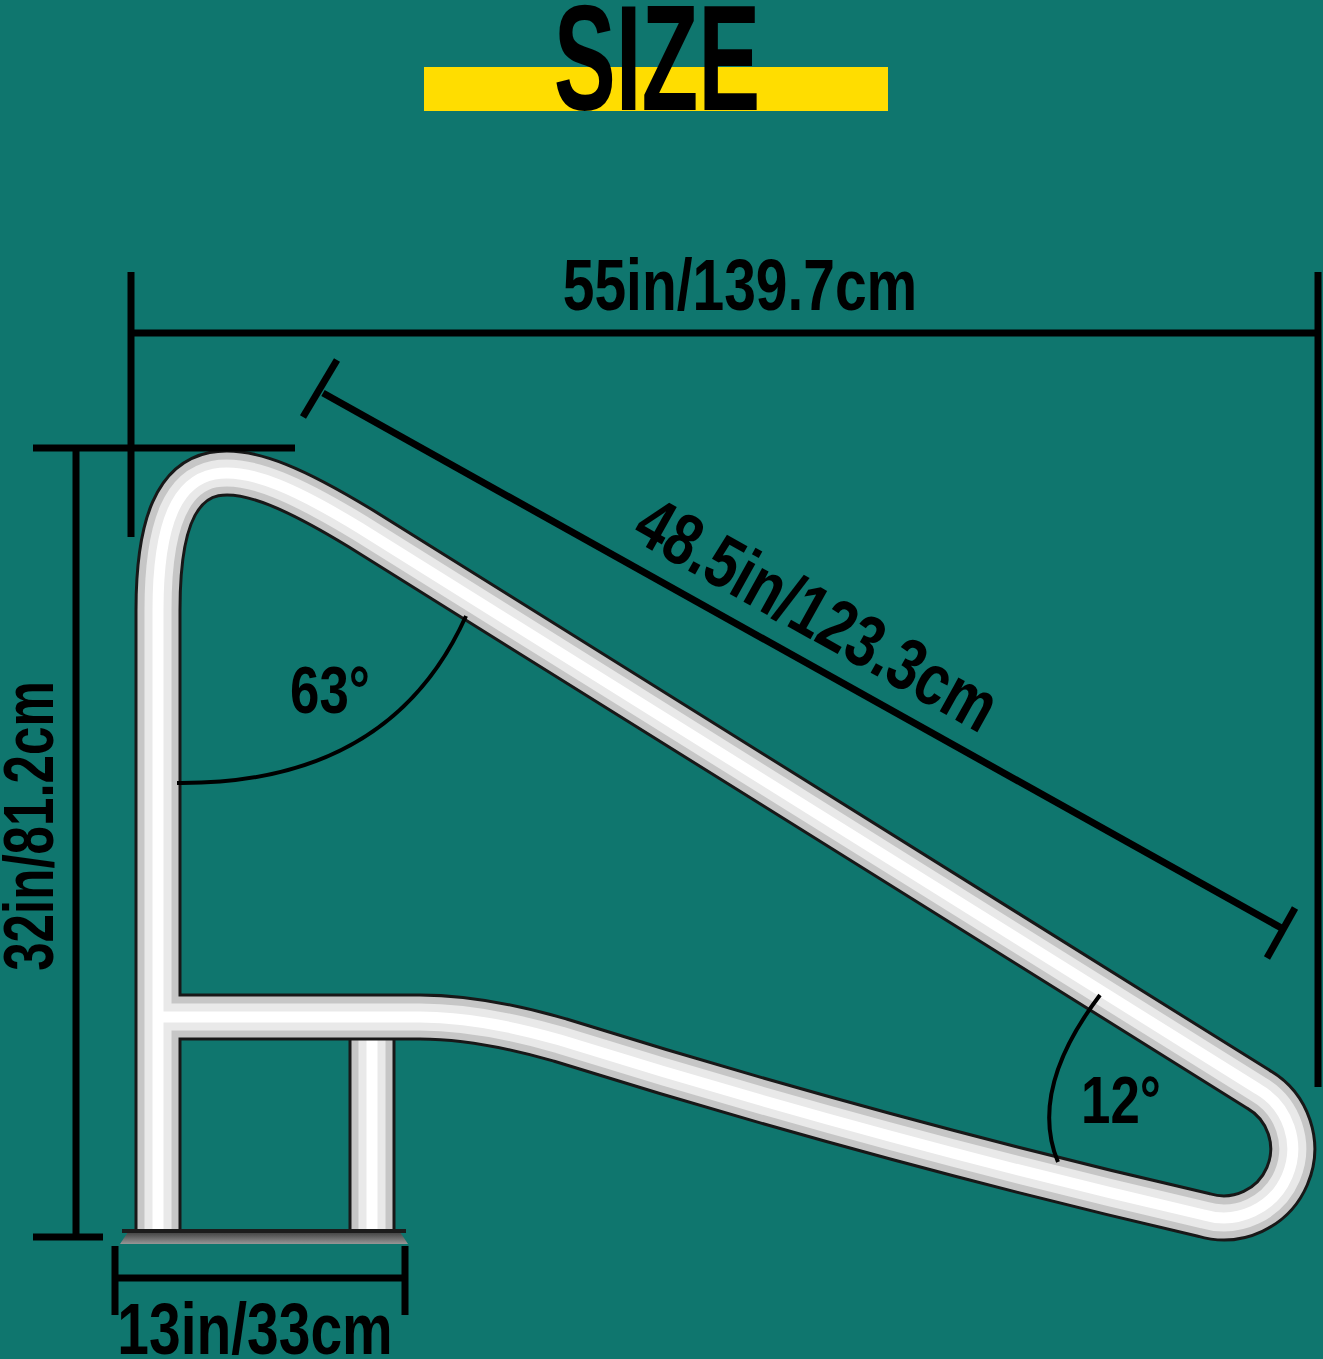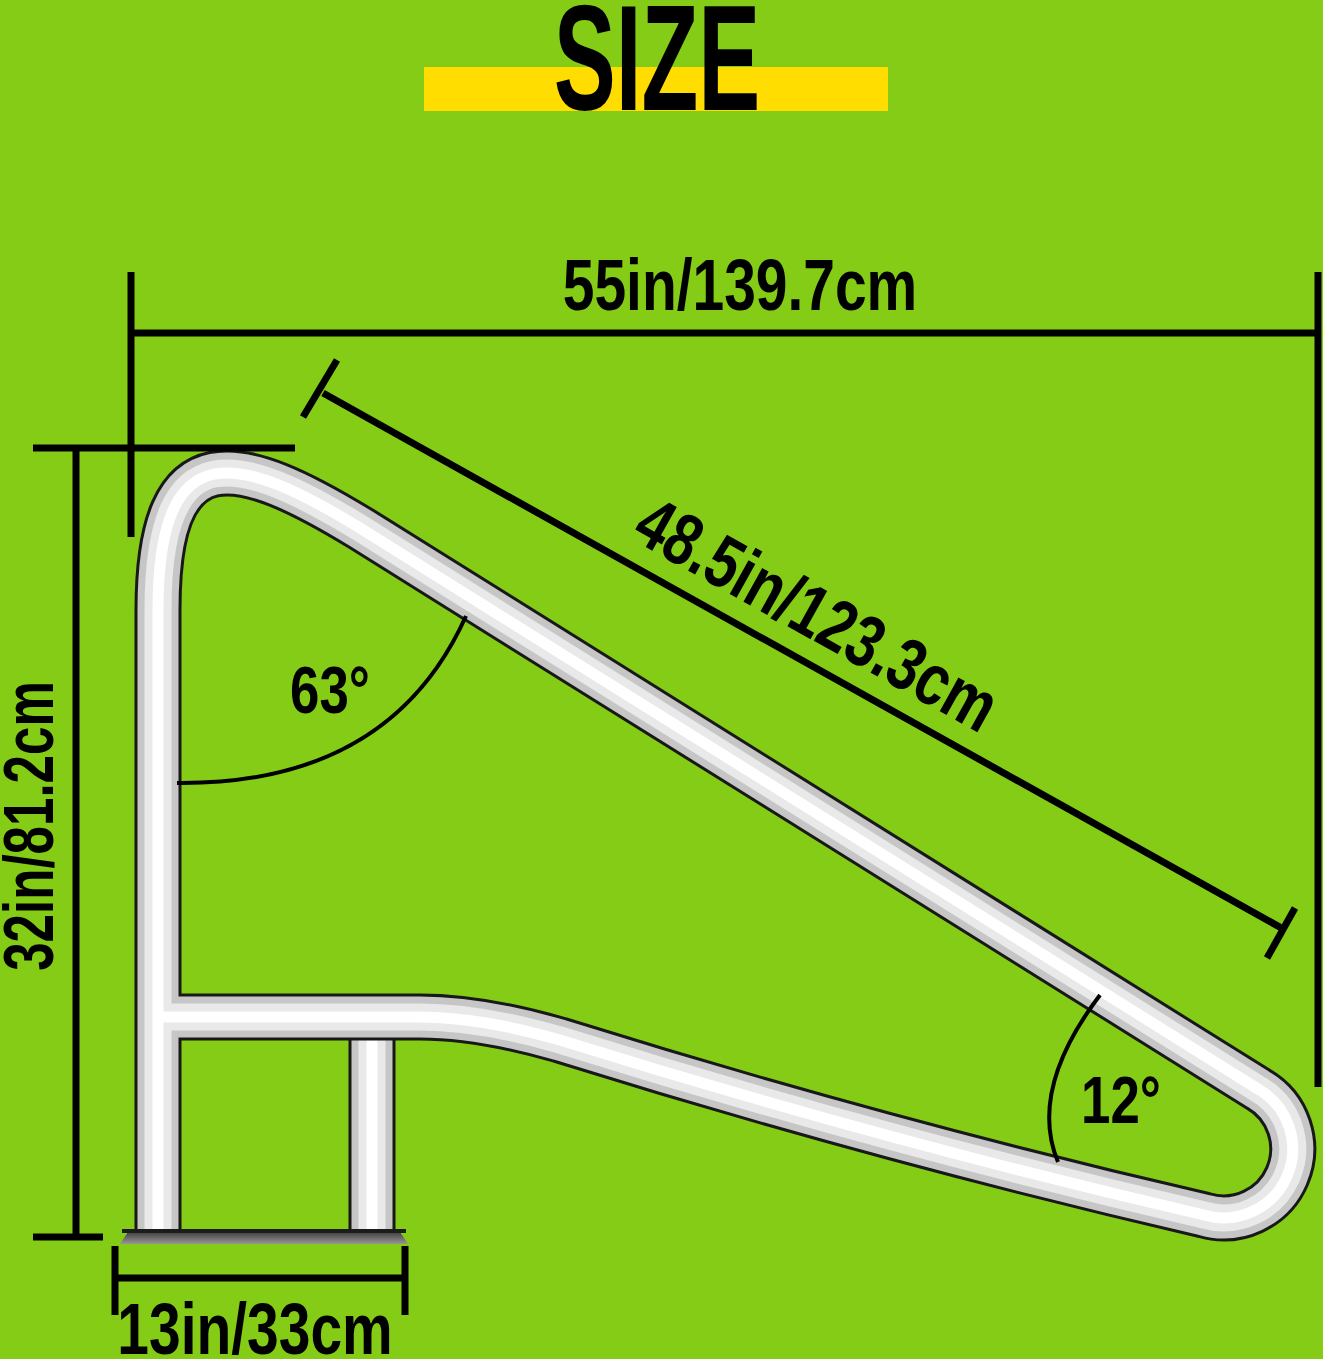--- a/index.html
+++ b/index.html
@@ -1,19 +1,19 @@
 <!DOCTYPE html>
 <html><head>
 <meta charset="utf-8">
 <style>
   html,body{margin:0;padding:0;background:#fff;}
   .canvas{
     position:relative;
     width:1323px;height:1359px;
-    background:#84cc16;
+    background:#0f766e;
     font-family:"Liberation Sans", sans-serif;
     overflow:hidden;
   }
   svg text{
     font-family:"Liberation Sans", sans-serif;
     font-weight:bold;
     fill:#000;
   }
   .dim-line{stroke:#000;stroke-width:7;fill:none;}
   .arc-line{stroke:#000;stroke-width:4;fill:none;}

